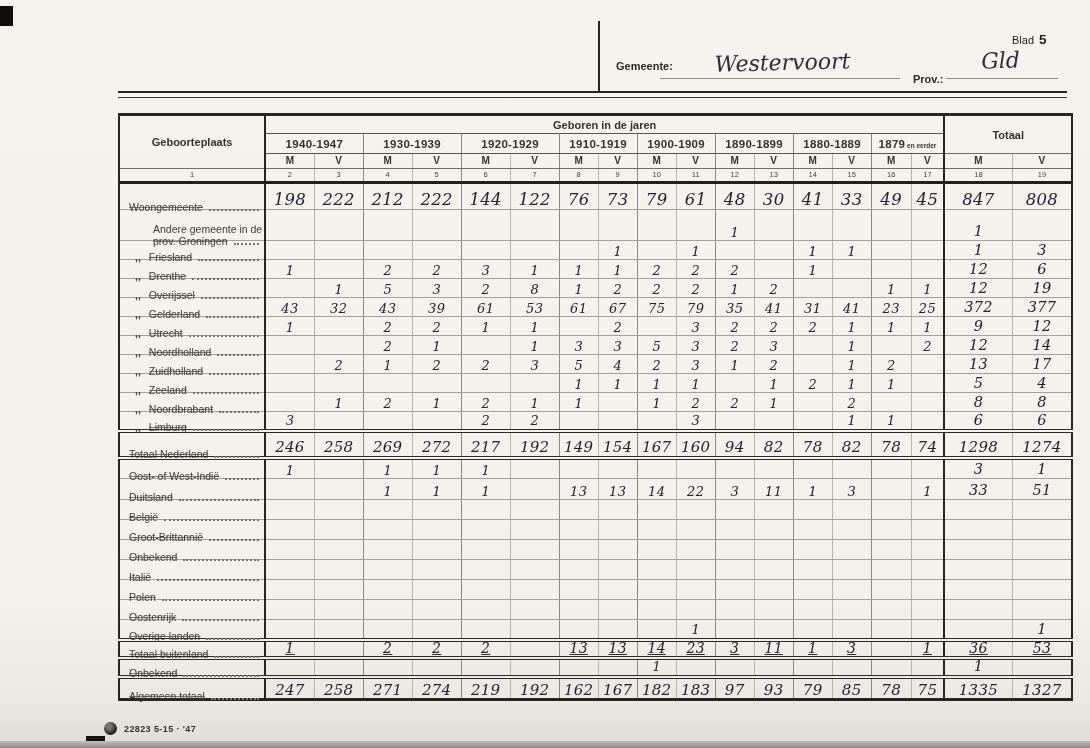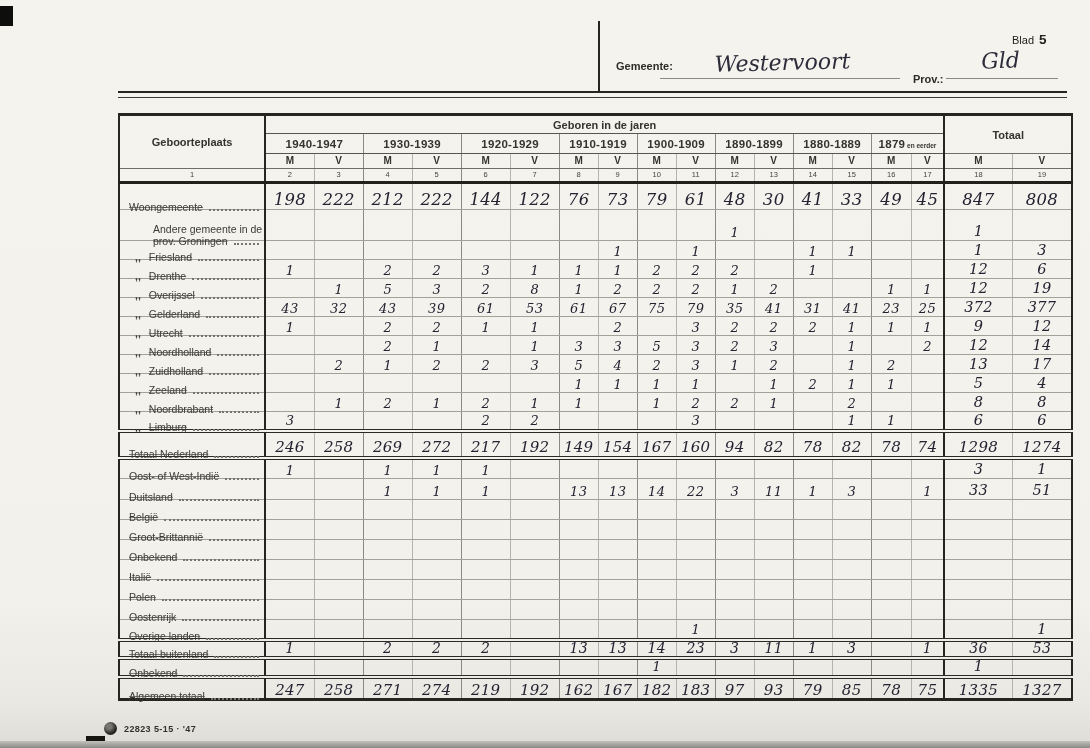--- a/index.html
+++ b/index.html
@@ -54,21 +54,21 @@
   .ditto{font-weight:bold;margin:0 8px 0 6px;}
   tr.r-woongemeente{height:27px;}    tr.r-woongemeente td.hw{font-size:16.5px;}
   tr.r-groningen{height:31px;}
   tr.r-friesland,tr.r-drenthe,tr.r-overijssel,tr.r-gelderland,tr.r-utrecht,tr.r-noordholland,
   tr.r-zuidholland,tr.r-zeeland,tr.r-noordbrabant,tr.r-limburg{height:19px;}
   tr.r-totaal-nederland{height:27px;}
   tr.r-totaal-nederland td{border-top:4px double #2b2a26;border-bottom:4px double #2b2a26;}
   tr.r-totaal-nederland td.hw{font-size:15px;margin-left:32px;}
   tr.r-indie,tr.r-duitsland{height:21px;}
   tr.r-belgie,tr.r-groot-brittannie,tr.r-frankrijk,tr.r-italie,tr.r-polen,tr.r-oostenrijk,tr.r-overige-landen{height:20px;}
-  tr.r-totaal-buitenland{height:16px;}
+  tr.r-totaal-buitenland{height:16px;text-decoration:underline;}
   tr.r-totaal-buitenland td{border-top:4px double #2b2a26;border-bottom:4px double #2b2a26;}
   tr.r-totaal-buitenland td.hw{font-size:14px;}
   tr.r-onbekend{height:19px;}
   tr.r-algemeen-totaal{height:23px;}
   tr.r-algemeen-totaal td{border-top:4px double #2b2a26;border-bottom:none;}
   tr.r-algemeen-totaal td.hw{font-size:15px;}
   
   .footer{position:absolute;left:104px;top:722px;display:flex;align-items:center;gap:7px;}
   .logo{width:13px;height:13px;border-radius:50%;display:inline-block;
         background:radial-gradient(circle at 38% 35%,#77766f 0 22%,#242421 62%);}

